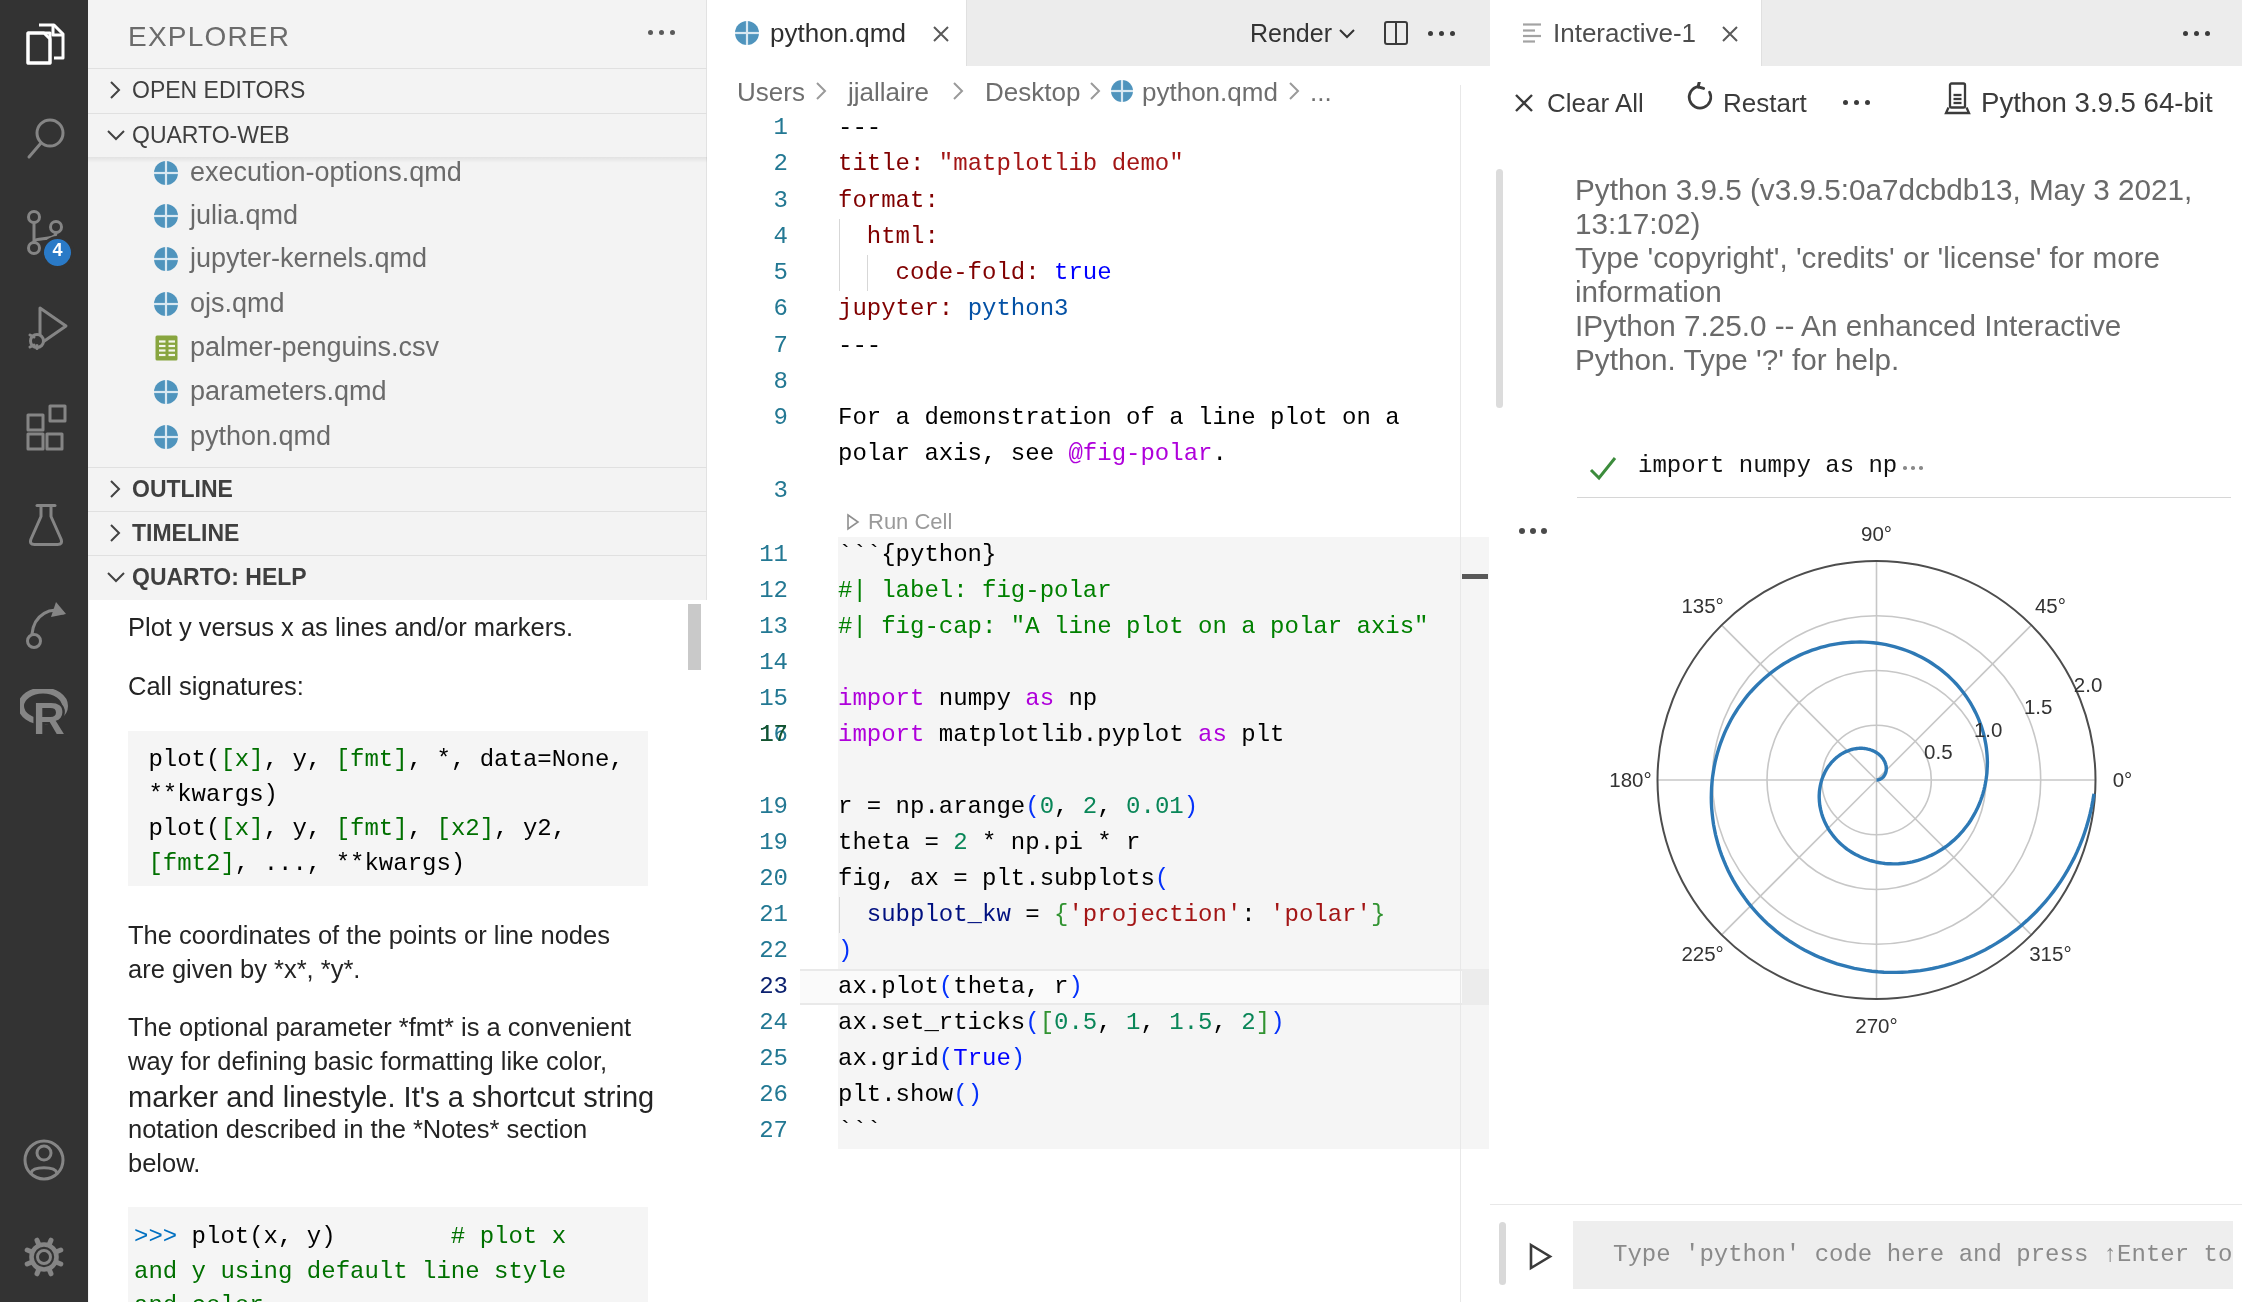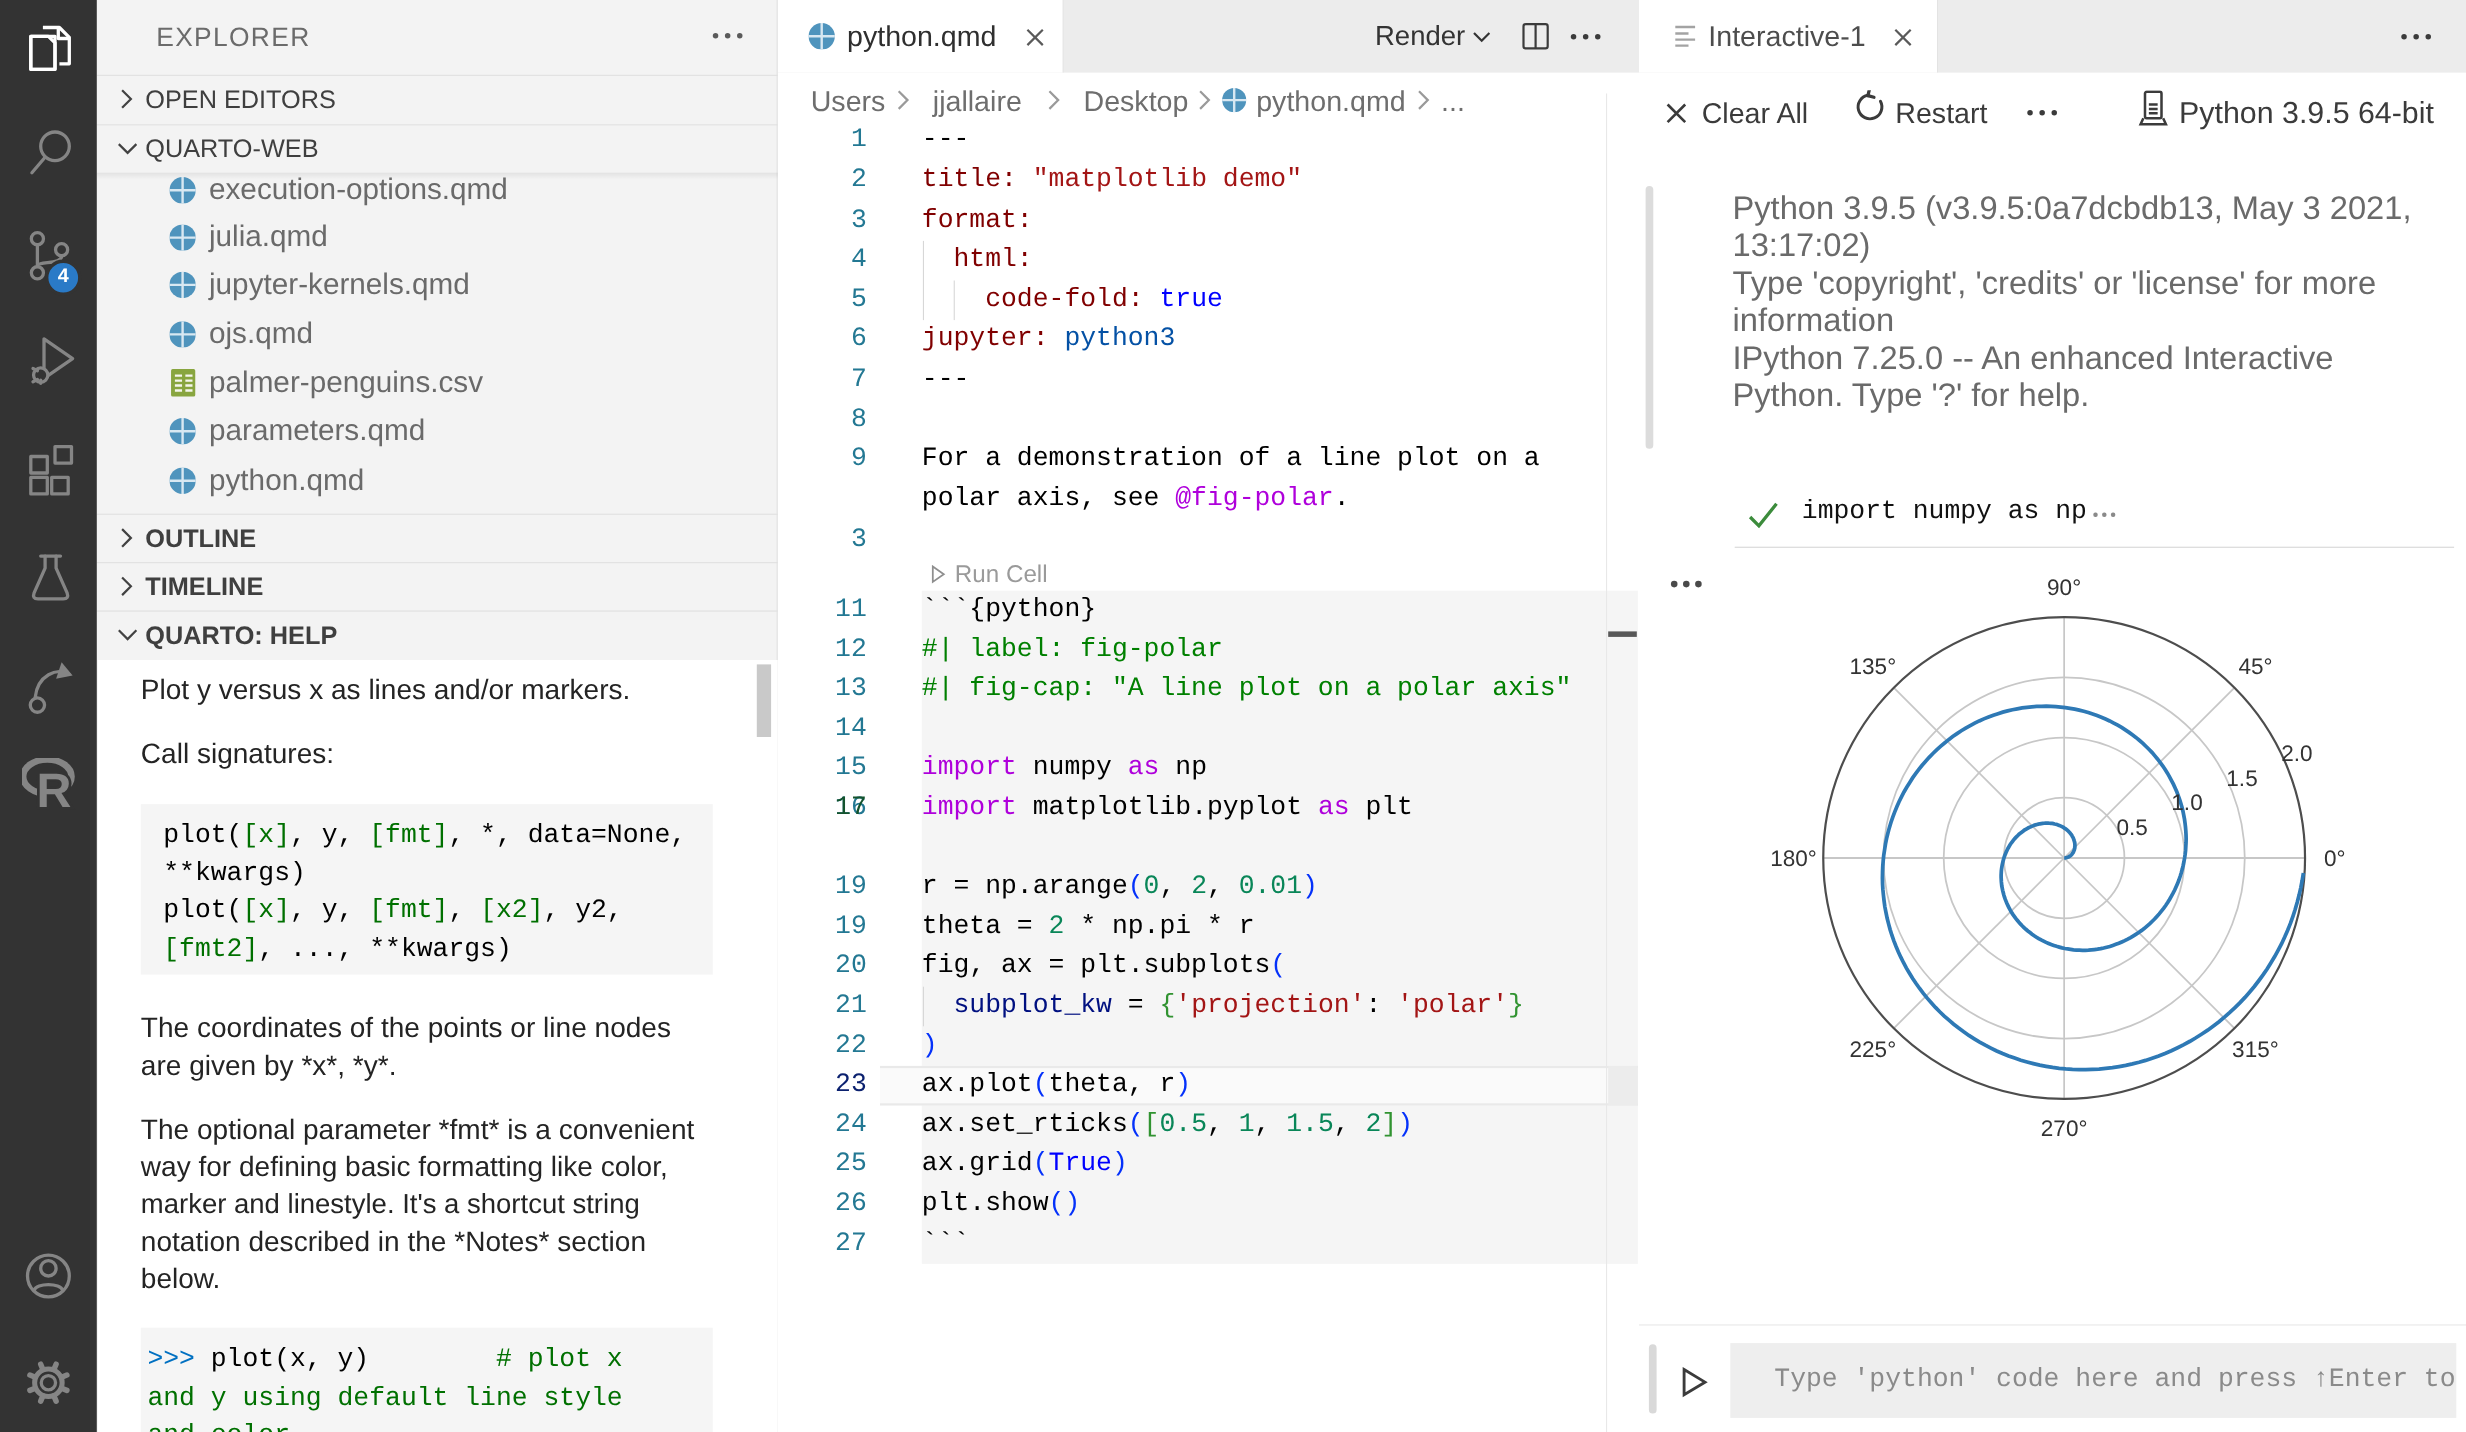--- a/index.html
+++ b/index.html
@@ -118,21 +118,21 @@
 <div class="ln" style="top:1113.0px;height:36.0px;line-height:36.0px;color:#237893">27</div>
 <div class="cl" style="top:1113.0px;height:36.0px;line-height:36.0px"><span style="color:#000000">```</span></div>
 <div style="position:absolute;left:839px;top:219px;width:1px;height:72px;background:#d7d7d7"></div>
 <div style="position:absolute;left:867px;top:255px;width:1px;height:36px;background:#d7d7d7"></div>
 <div style="position:absolute;left:839px;top:897px;width:1px;height:36px;background:#d7d7d7"></div>
 <svg style="position:absolute;left:845px;top:512px" width="16" height="20">
     <path d="M3 3 L13 10 L3 17 Z" fill="none" stroke="#8f8f8f" stroke-width="1.6"></path>
   </svg>
 <div style="position:absolute;left:868px;top:509px;font-size:22px;color:#9a9a9a">Run Cell</div>
 <div style="position:absolute;left:88px;top:0;width:619px;height:1302px;background:#f3f3f3;border-right:1px solid #e2e2e2;box-sizing:border-box"></div>
-<div style="position:absolute;left:142px;top:21px;font-size:24px;letter-spacing:1.2px;color:#6b6b6b">EXPLORER</div>
+<div style="position:absolute;left:128px;top:21px;font-size:28px;letter-spacing:1.2px;color:#6b6b6b">EXPLORER</div>
 <div style="position:absolute;left:648px;top:30px;width:5.2px;height:5.2px;border-radius:50%;background:#5a5a5a"></div>
 <div style="position:absolute;left:659px;top:30px;width:5.2px;height:5.2px;border-radius:50%;background:#5a5a5a"></div>
 <div style="position:absolute;left:670px;top:30px;width:5.2px;height:5.2px;border-radius:50%;background:#5a5a5a"></div>
 <div style="position:absolute;left:88px;top:68px;width:619px;height:1px;background:#e0e0e0"></div>
 <svg style="position:absolute;left:106px;top:80px" width="20" height="20">
     <path d="M5 2 L13 10 L5 18" fill="none" stroke="#424242" stroke-width="2"></path>
   </svg>
 <div style="position:absolute;left:132px;top:77px;font-size:23px;font-weight:400;color:#3f3f3f">OPEN EDITORS</div>
 <div style="position:absolute;left:88px;top:113px;width:619px;height:1px;background:#e0e0e0"></div>
 <svg style="position:absolute;left:106px;top:125px" width="20" height="20">
@@ -208,21 +208,21 @@
 <div style="position:absolute;left:128px;top:672px;font-size:25.5px;color:#242424">Call signatures:</div>
 <div style="position:absolute;left:128px;top:731px;width:520px;height:155px;background:#f5f5f5"></div>
 <div class="hm" style="top:742px"><span style="color:#000000"> plot(</span><span style="color:#007000">[x]</span><span style="color:#000000">, y, </span><span style="color:#007000">[fmt]</span><span style="color:#000000">, *, data=None,</span></div>
 <div class="hm" style="top:777px"><span style="color:#000000"> **kwargs)</span></div>
 <div class="hm" style="top:811px"><span style="color:#000000"> plot(</span><span style="color:#007000">[x]</span><span style="color:#000000">, y, </span><span style="color:#007000">[fmt]</span><span style="color:#000000">, </span><span style="color:#007000">[x2]</span><span style="color:#000000">, y2,</span></div>
 <div class="hm" style="top:846px"><span style="color:#000000"> </span><span style="color:#007000">[fmt2]</span><span style="color:#000000">, ..., **kwargs)</span></div>
 <div style="position:absolute;left:128px;top:921px;font-size:25.5px;color:#242424">The coordinates of the points or line nodes</div>
 <div style="position:absolute;left:128px;top:955px;font-size:25.5px;color:#242424">are given by *x*, *y*.</div>
 <div style="position:absolute;left:128px;top:1013px;font-size:25.5px;color:#242424">The optional parameter *fmt* is a convenient</div>
 <div style="position:absolute;left:128px;top:1047px;font-size:25.5px;color:#242424">way for defining basic formatting like color,</div>
-<div style="position:absolute;left:128px;top:1081px;font-size:25px;color:#242424">marker and linestyle. It's a shortcut string</div>
+<div style="position:absolute;left:128px;top:1081px;font-size:29px;color:#242424">marker and linestyle. It's a shortcut string</div>
 <div style="position:absolute;left:128px;top:1115px;font-size:25.5px;color:#242424">notation described in the *Notes* section</div>
 <div style="position:absolute;left:128px;top:1149px;font-size:25.5px;color:#242424">below.</div>
 <div style="position:absolute;left:128px;top:1207px;width:520px;height:95px;background:#f5f5f5"></div>
 <div class="hm" style="top:1219px"><span style="color:#0070c1">&gt;&gt;&gt; </span><span style="color:#000000">plot(x, y)        </span><span style="color:#007000"># plot x</span></div>
 <div class="hm" style="top:1254px"><span style="color:#007000">and y using default line style</span></div>
 <div class="hm" style="top:1288px"><span style="color:#007000">and color</span></div>
 <div style="position:absolute;left:688px;top:604px;width:13px;height:66px;background:#c9c9c9"></div>
 <div style="position:absolute;left:0;top:0;width:88px;height:1302px;background:#333333"></div>
 <svg style="position:absolute;left:24px;top:20px" width="46" height="46" fill="none" stroke="#ffffff" stroke-width="3" stroke-linejoin="round">
 <path d="M15 5 h15 l9 9 v24 h-9" fill="none"></path>

